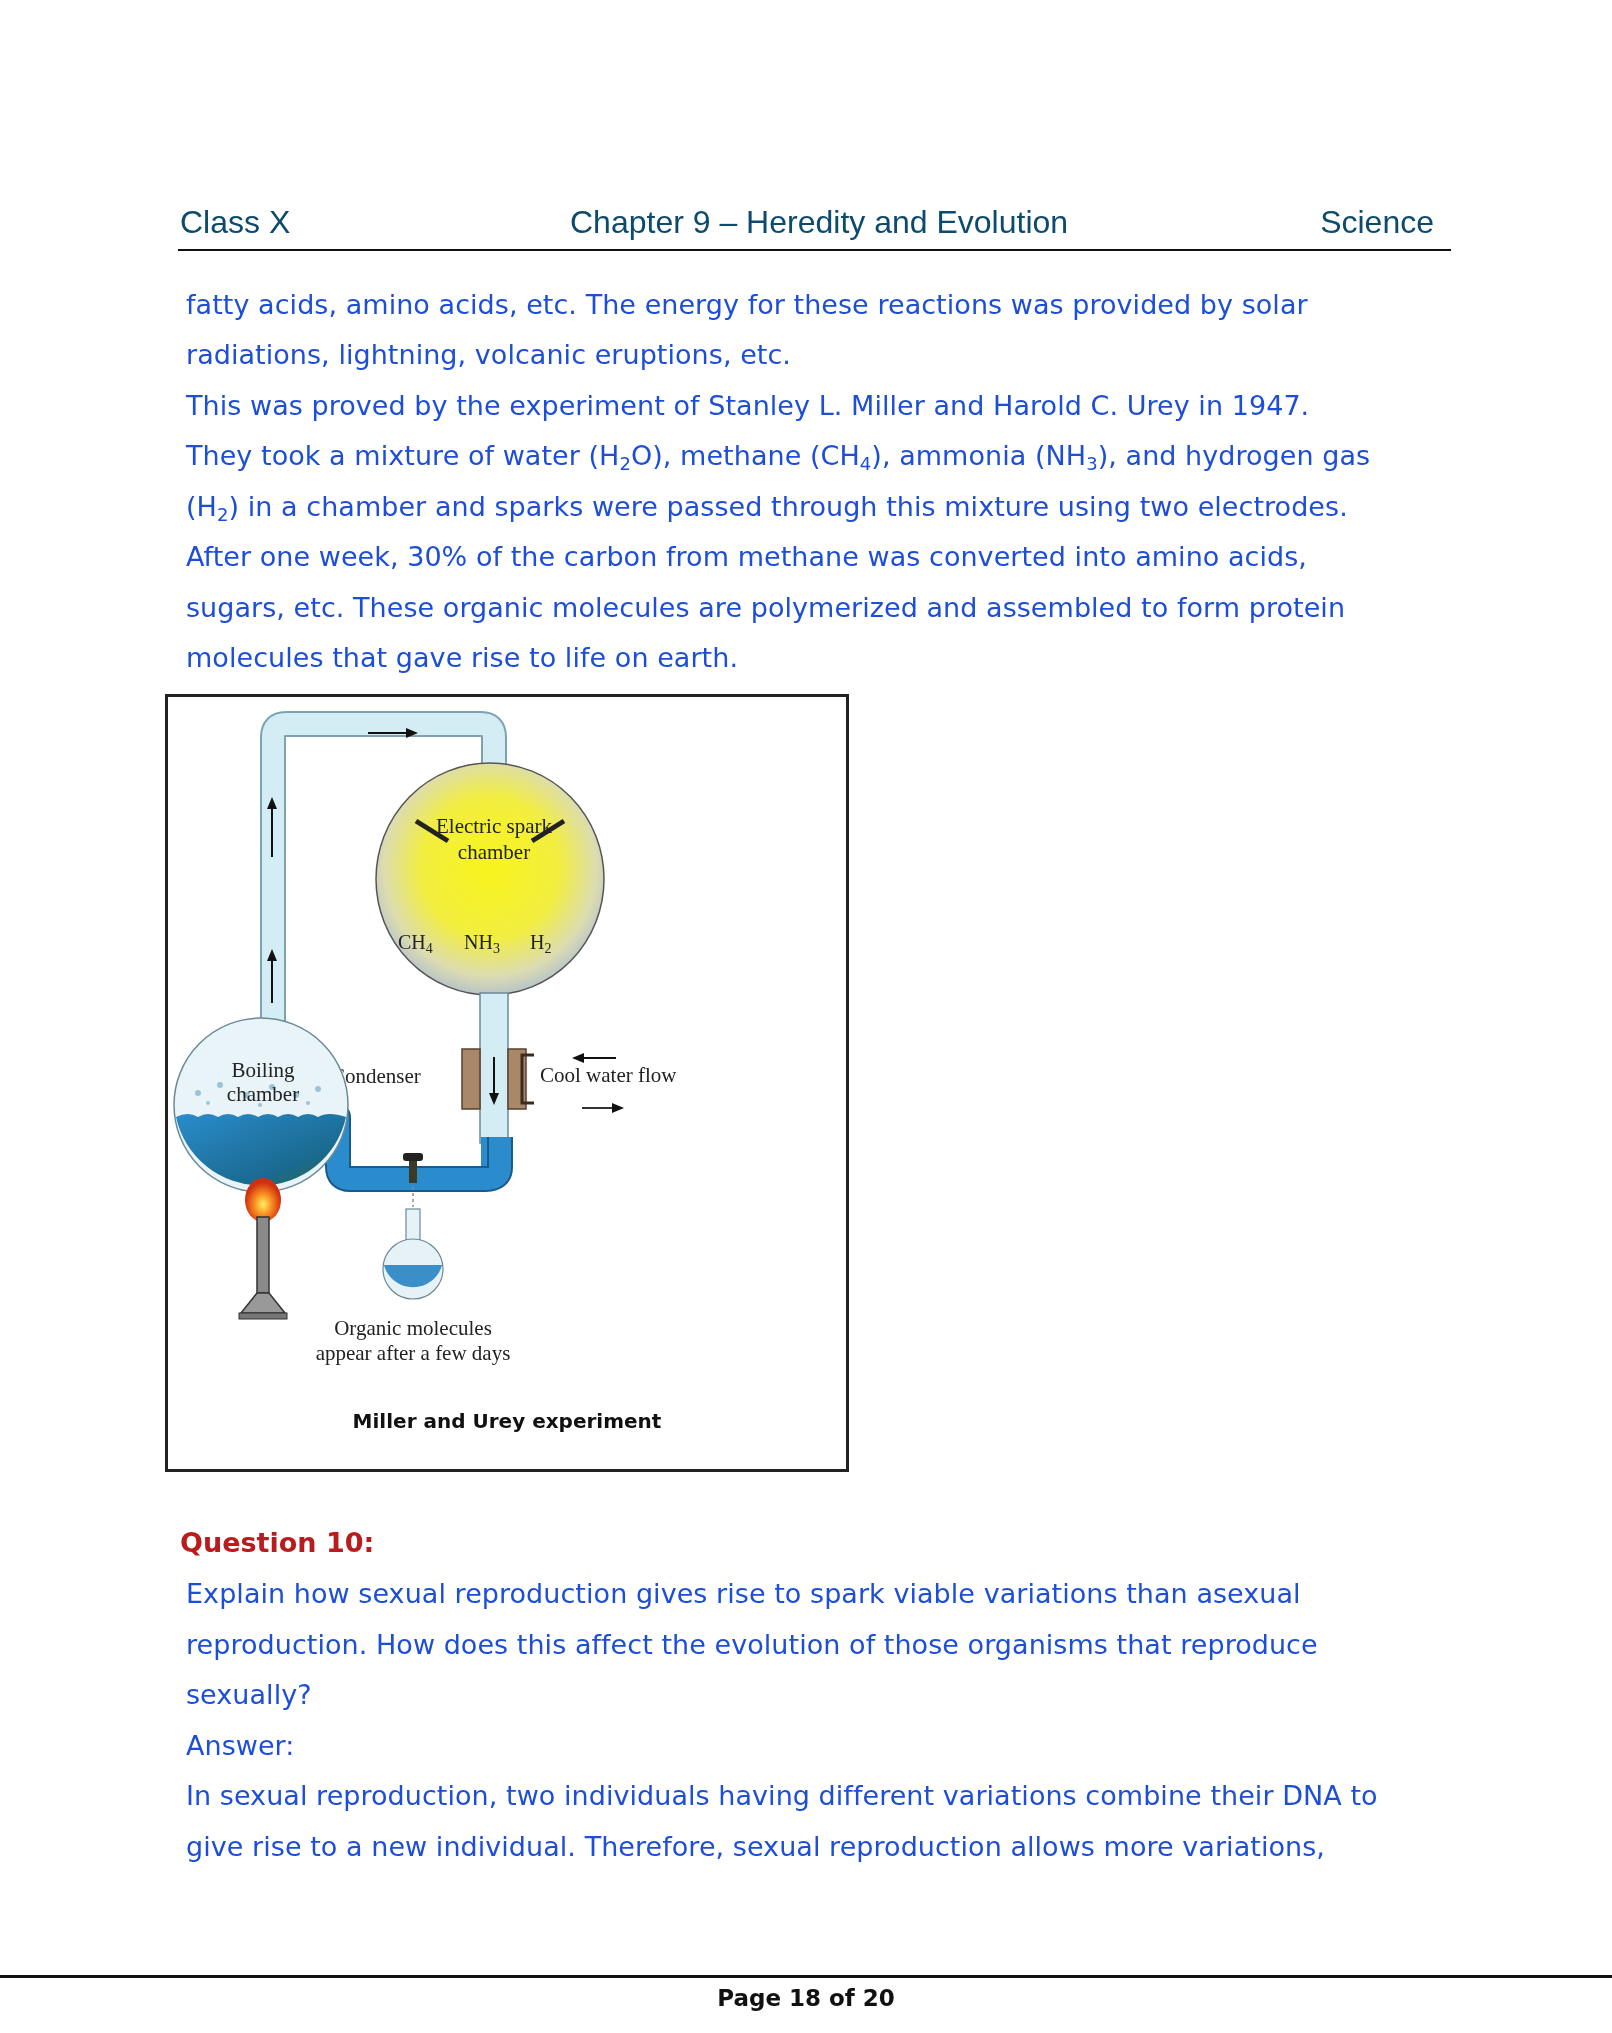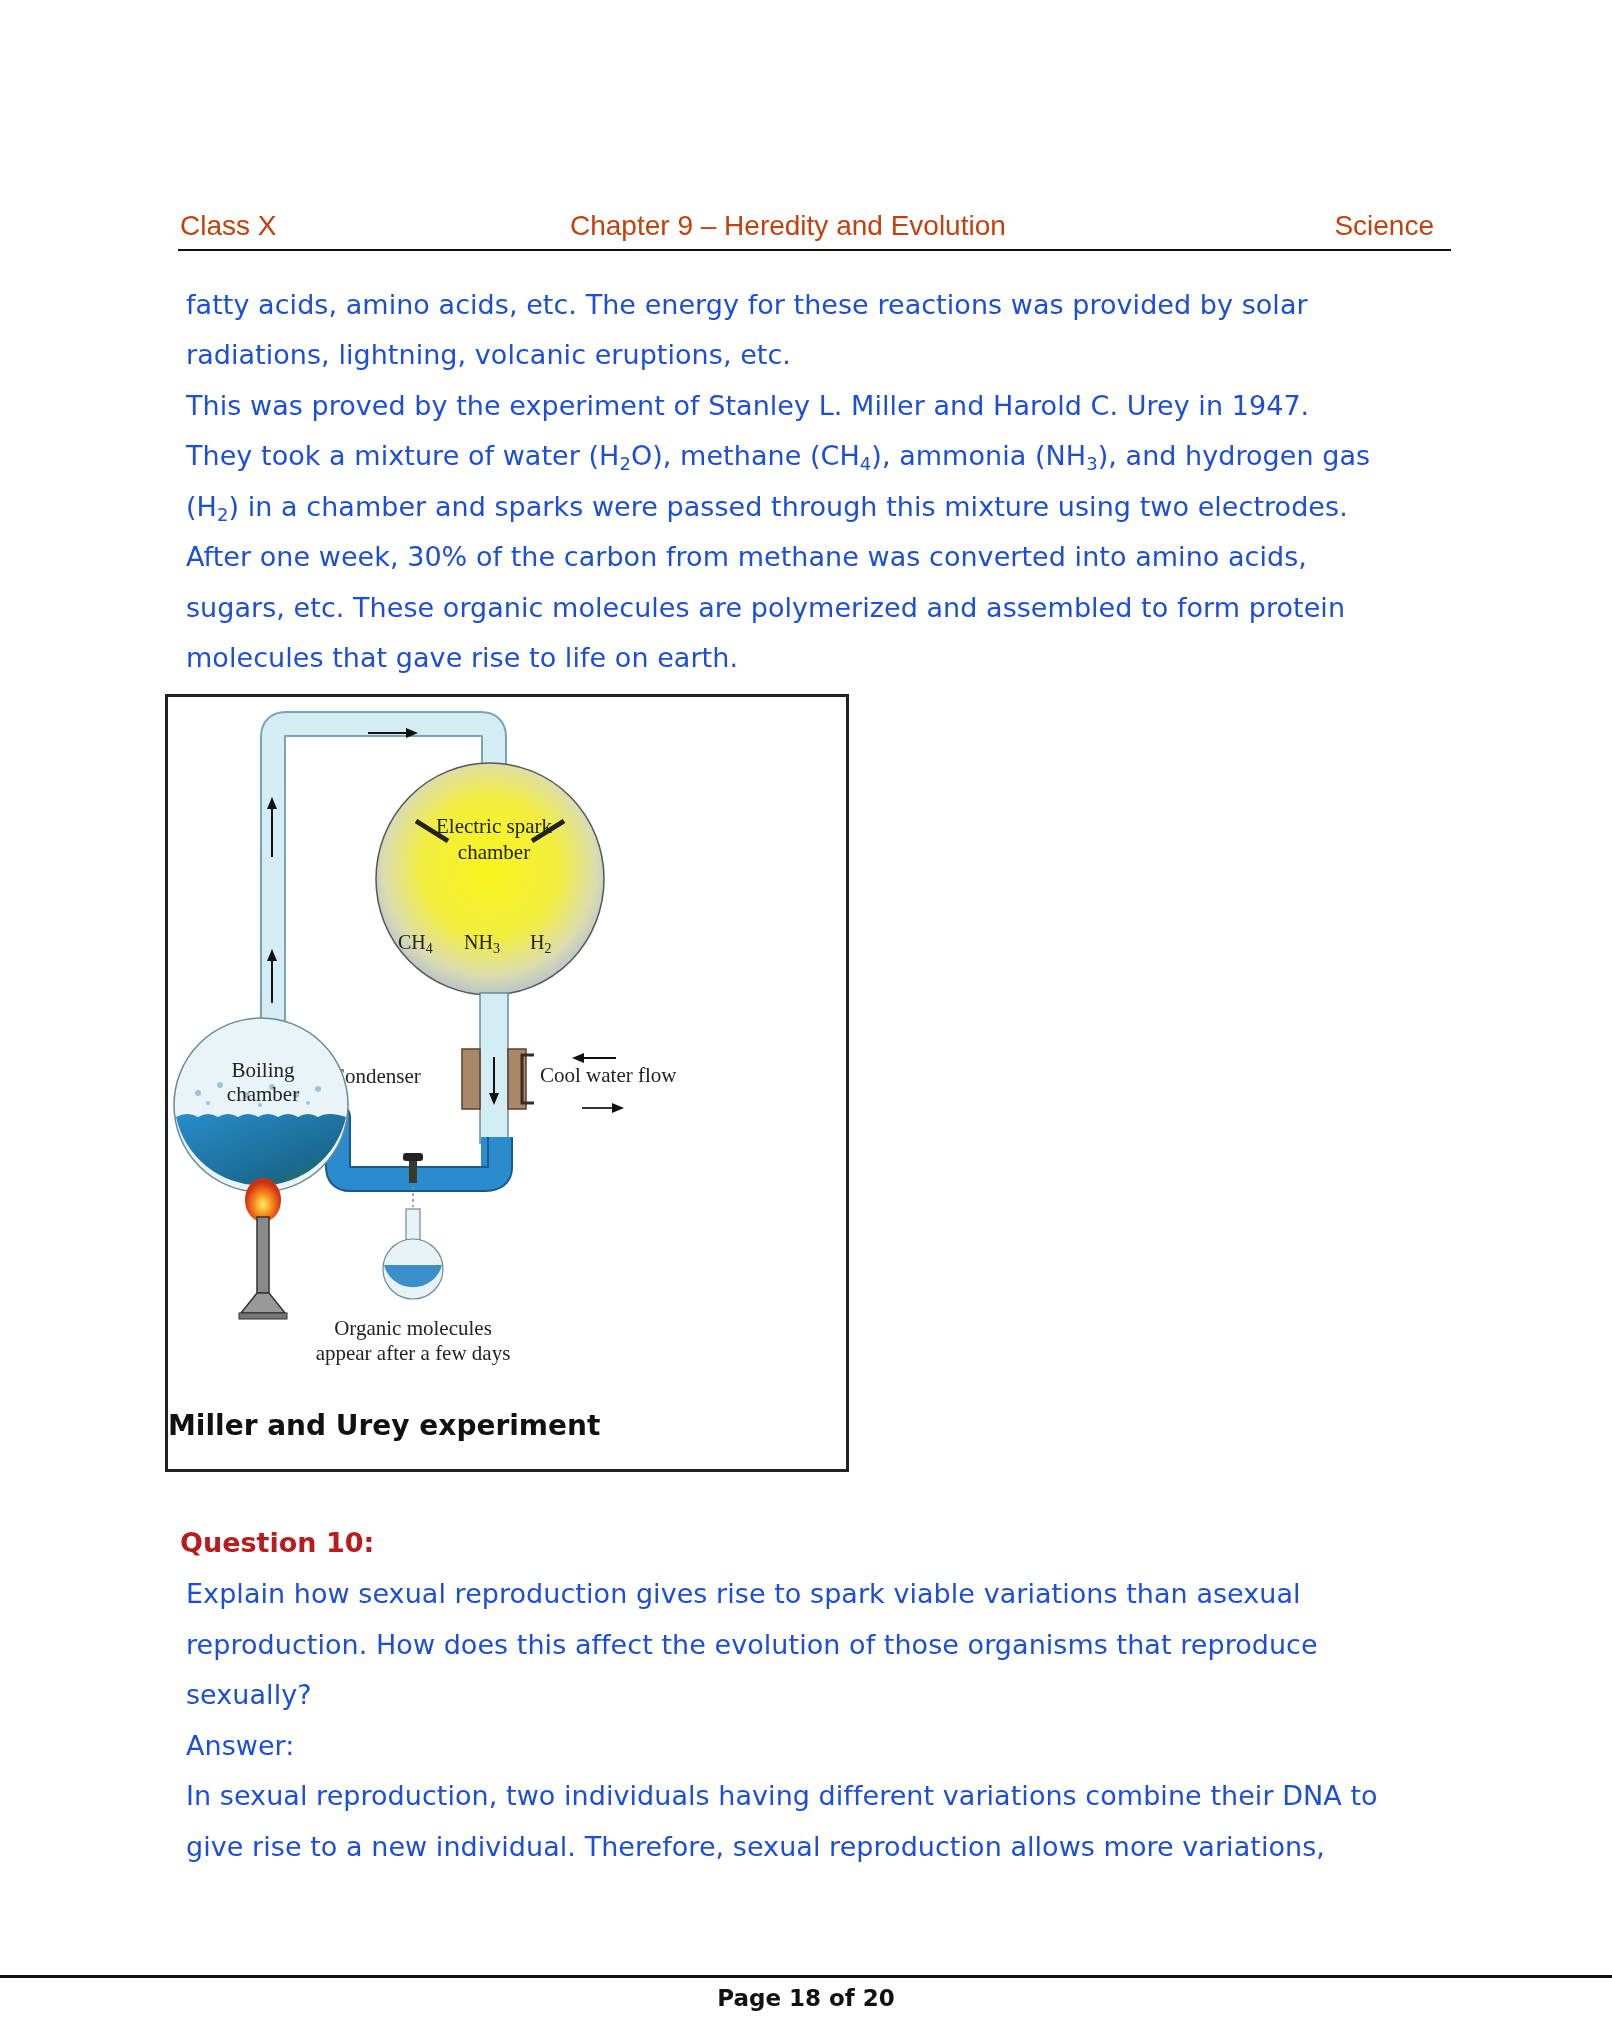--- a/index.html
+++ b/index.html
@@ -1,27 +1,27 @@
 <!DOCTYPE html>
 <html><head>
 <meta charset="utf-8">
 <style>
   html, body { margin:0; padding:0; background:#ffffff; }
   body { width:1612px; height:2033px; position:relative; overflow:hidden;
          font-family:"DejaVu Sans", sans-serif; color:#111; }
-  .hdr { position:absolute; top:210px; font-family:"Liberation Sans", sans-serif; font-size:28px; color:#c2410c; }
+  .hdr { position:absolute; top:204px; font-family:"Liberation Sans", sans-serif; font-size:32px; color:#0c4a6e; }
   .hdr-left { left:180px; }
   .hdr-center { left:570px; }
   .hdr-right { right:178px; }
   .hdr-rule { position:absolute; left:178px; top:249px; width:1273px; height:2px; background:#111; }
   .line { position:absolute; left:186px; font-size:27px; line-height:34px; white-space:nowrap; color:#1d4ed8; letter-spacing:0.05px; }
   sub { font-size:18px; vertical-align:-5px; line-height:0; }
   .figbox { position:absolute; left:165px; top:694px; width:684px; height:778px; border:3px solid #222; box-sizing:border-box; background:#fff; }
   .figsvg { position:absolute; left:0; top:0; }
-  .caption { position:absolute; left:0; width:100%; top:712px; text-align:left; font-weight:bold; font-size:28px; color:#111; }
+  .caption { position:absolute; left:0; width:100%; top:712px; text-align:center; font-weight:bold; font-size:20px; color:#111; }
   .qlabel { position:absolute; left:180px; top:1527px; font-size:27px; font-weight:bold; color:#b91c1c; }
   .foot-rule { position:absolute; left:0; top:1975px; width:1612px; height:3px; background:#111; }
   .foot { position:absolute; top:1985px; left:0; width:1612px; text-align:center; font-size:23px; font-weight:bold; color:#111; }
   .svglabel { font-family:"Liberation Serif", serif; fill:#222; }
 </style>
 </head>
 <body>
 
 <div class="hdr hdr-left">Class X</div>
 <div class="hdr hdr-center">Chapter 9 – Heredity and Evolution</div>

